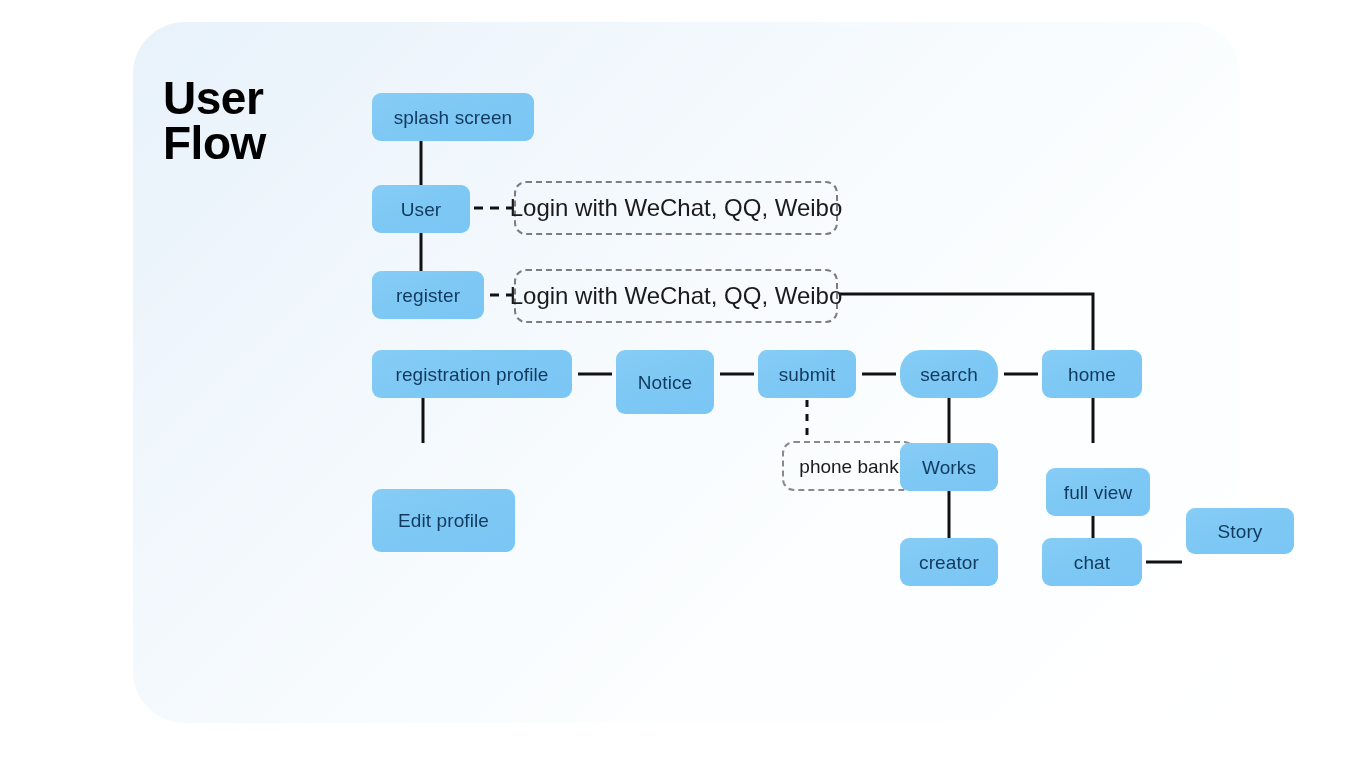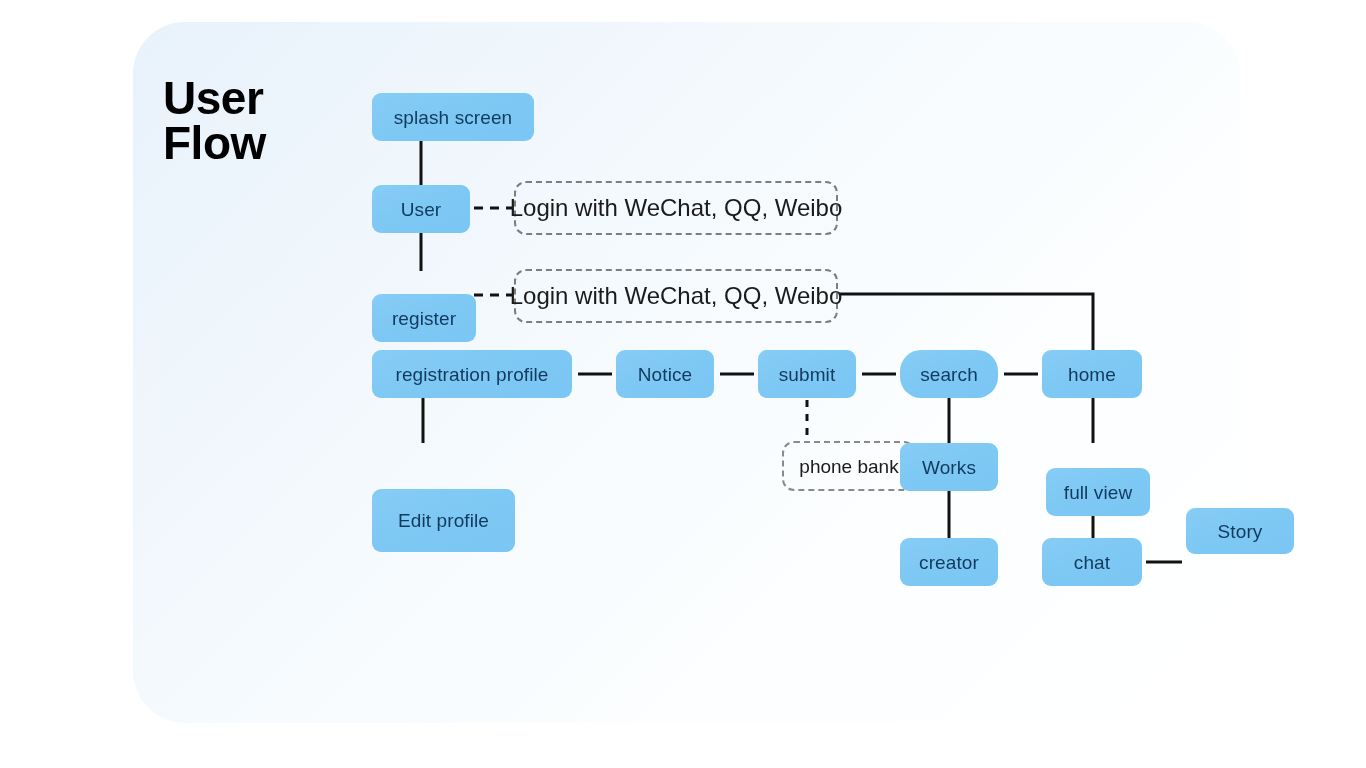--- a/index.html
+++ b/index.html
@@ -122,24 +122,24 @@
 
   <div id="title">
     <span>User</span>
     <span class="l2">Flow</span>
   </div>
 
   <div id="node-layer">
       <div class="node" style="left: 372px; top: 93px; width: 162px; height: 48px;">splash screen</div>
       <div class="node" style="left: 372px; top: 185px; width: 98px; height: 48px;">User</div>
       <div class="dash-node" style="left: 514px; top: 181px; width: 324px; height: 54px;">Login with WeChat, QQ, Weibo</div>
-      <div class="node" style="left: 372px; top: 271px; width: 104px; height: 48px; margin-top: 23px;">register</div>
+      <div class="node" style="left: 372px; top: 271px; width: 112px; height: 48px;">register</div>
       <div class="dash-node" style="left: 514px; top: 269px; width: 324px; height: 54px;">Login with WeChat, QQ, Weibo</div>
       <div class="node" style="left: 372px; top: 350px; width: 200px; height: 48px;">registration profile</div>
-      <div class="node" style="left: 616px; top: 350px; width: 98px; height: 48px;">Notice</div>
+      <div class="node" style="left: 616px; top: 350px; width: 98px; height: 64px;">Notice</div>
       <div class="node" style="left: 758px; top: 350px; width: 98px; height: 48px;">submit</div>
       <div class="node" style="left: 900px; top: 350px; width: 98px; height: 48px; border-radius: 21px;">search</div>
       <div class="node" style="left: 1042px; top: 350px; width: 100px; height: 48px;">home</div>
       <div class="node" style="left: 372px; top: 443px; width: 143px; height: 63px; margin-top: 46px;">Edit profile</div>
       <div class="dash-node small" style="left: 782px; top: 441px; width: 134px; height: 50px;">phone bank</div>
       <div class="node" style="left: 900px; top: 443px; width: 98px; height: 48px;">Works</div>
       <div class="node" style="left: 1046px; top: 468px; width: 104px; height: 48px;">full view</div>
       <div class="node" style="left: 900px; top: 538px; width: 98px; height: 48px;">creator</div>
       <div class="node" style="left: 1042px; top: 538px; width: 100px; height: 48px;">chat</div>
       <div class="node" style="left: 1186px; top: 508px; width: 108px; height: 46px;">Story</div>

